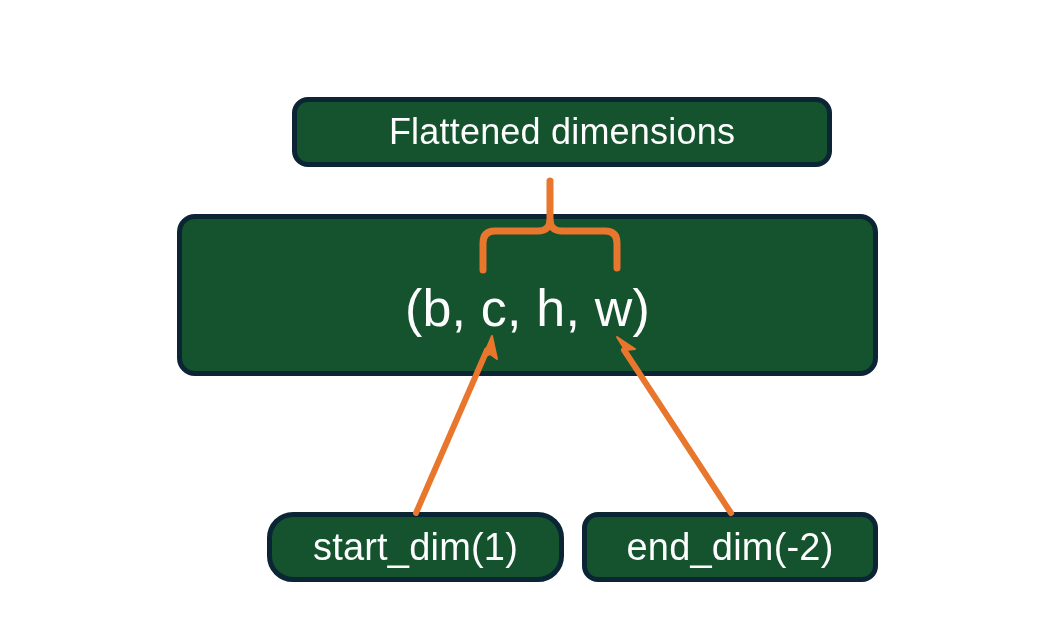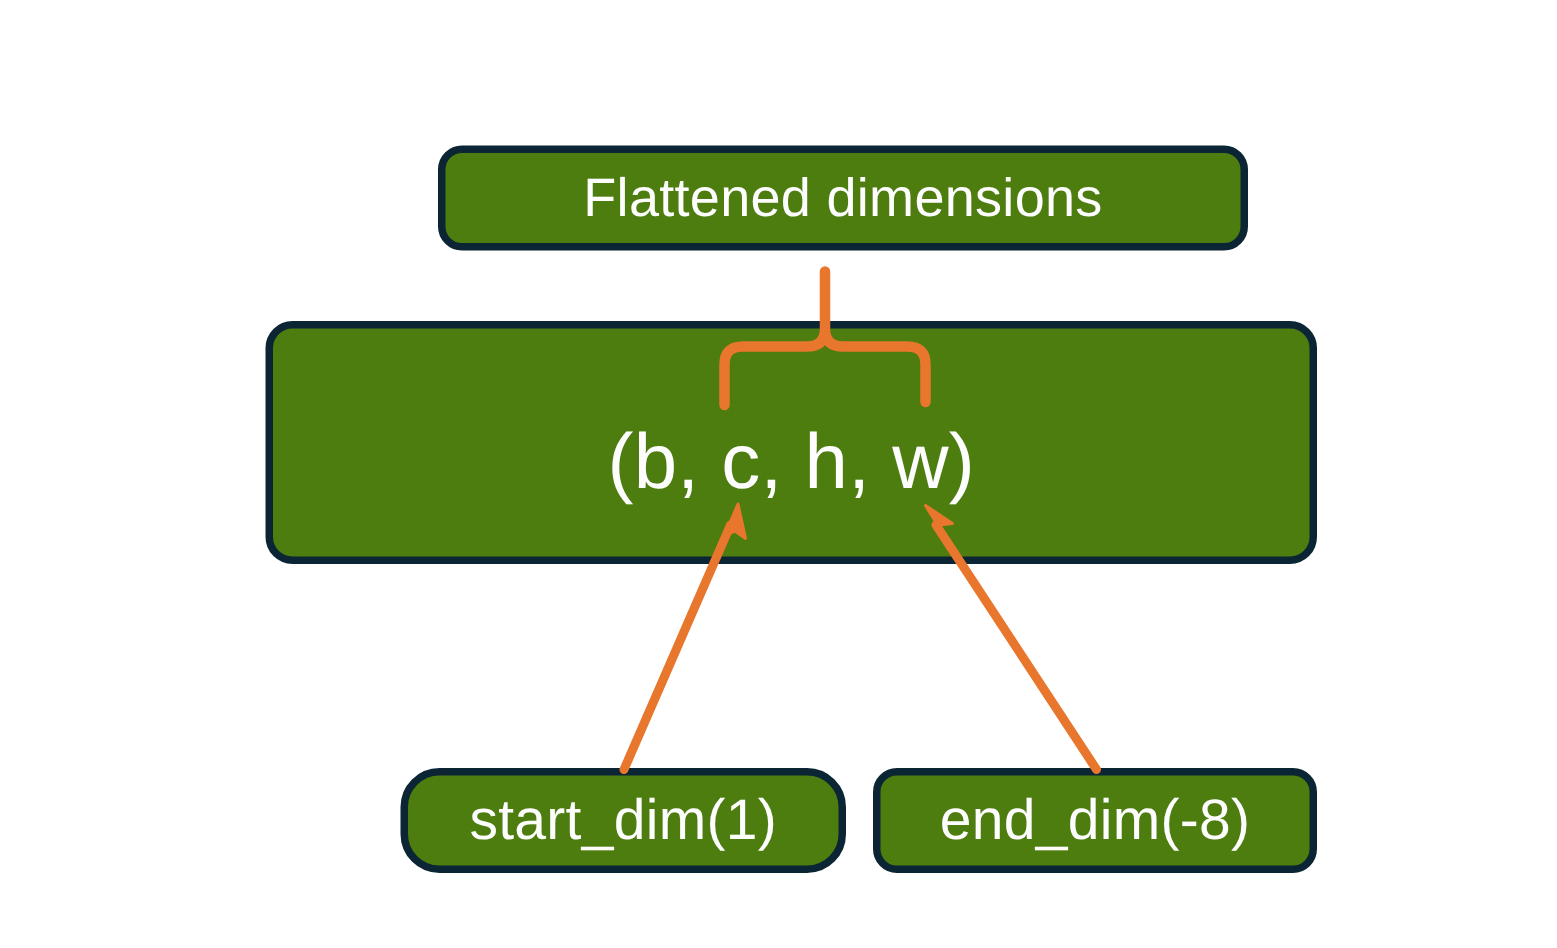--- a/index.html
+++ b/index.html
@@ -13,21 +13,21 @@
   #canvas {
     position: relative;
     width: 1038px;
     height: 632px;
     background: #ffffff;
     overflow: hidden;
   }
   .box {
     position: absolute;
     box-sizing: border-box;
-    background: #4d7c0f;
+    background: #14532d;
     border: 5px solid #0b2535;
     border-radius: 20px;
     display: flex;
     align-items: center;
     justify-content: center;
     color: #fdfdfd;
     letter-spacing: 0.2px;
     z-index: 2;
   }
   .box-label {
@@ -109,21 +109,21 @@
 
   <div class="box" id="box-shape">
     <span class="box-label">(b, c, h, w)</span>
   </div>
 
   <div class="box" id="box-start-dim">
     <span class="box-label">start_dim(1)</span>
   </div>
 
   <div class="box" id="box-end-dim">
-    <span class="box-label">end_dim(-8)</span>
+    <span class="box-label">end_dim(-2)</span>
   </div>
 
   <svg id="overlay-connectors" viewBox="0 0 1038 632" xmlns="http://www.w3.org/2000/svg">
 
     <g>
       <path d="M 483 270
                L 483 243
                Q 483 231 495 231
                L 538 231
                Q 549 231 550 221

